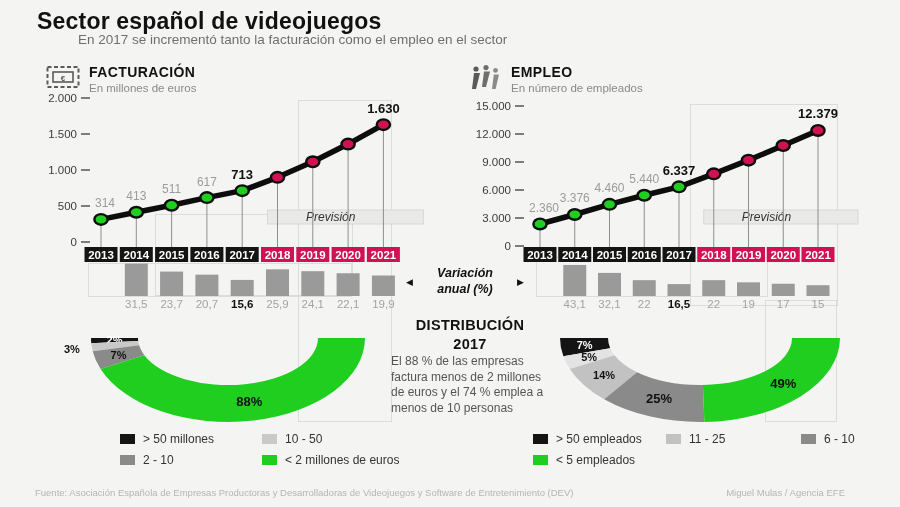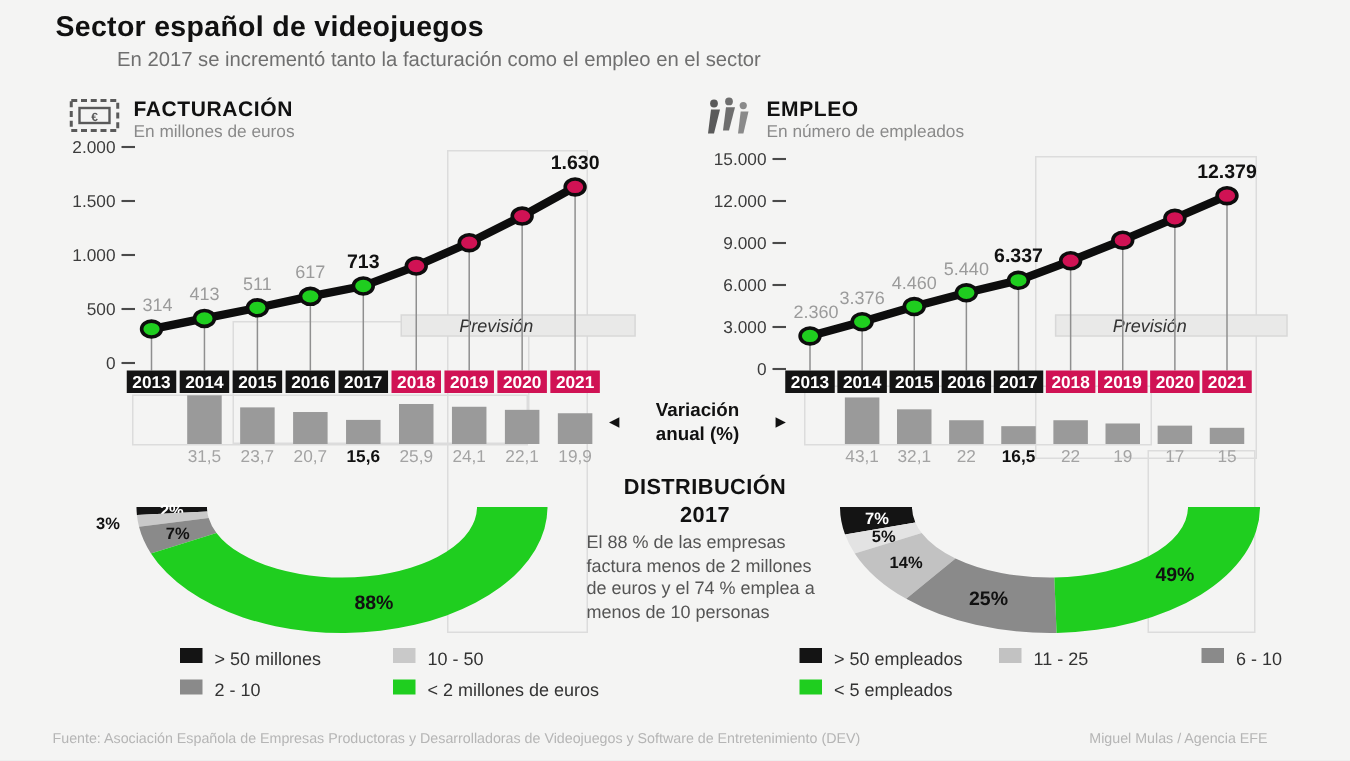--- a/index.html
+++ b/index.html
@@ -1,37 +1,37 @@
 <!DOCTYPE html>
 <html><head>
 <meta charset="utf-8">
 <style>
   html,body{margin:0;padding:0;background:#e9e9e9;}
   .stage{position:relative;width:900px;height:507px;background:#f4f4f3;overflow:hidden;
          font-family:"Liberation Sans","DejaVu Sans",sans-serif;color:#111;}
   .frame{position:absolute;border:1px solid #dcdcdc;z-index:0;pointer-events:none;}
   #gfx{position:absolute;left:0;top:0;z-index:1;}
   .ovl{position:absolute;z-index:2;}
-  .title{left:37px;top:8px;font-size:19px;font-weight:bold;letter-spacing:.2px;}
+  .title{left:37px;top:8px;font-size:23px;font-weight:bold;letter-spacing:.2px;}
   .subtitle{left:38px;top:32px;font-size:13.5px;color:#6f6f6f;margin-left:40px;}
   .sec-head{display:flex;align-items:flex-start;gap:9px;}
   .sec-head .txt .h{font-size:14px;font-weight:bold;letter-spacing:.4px;}
   .sec-head .txt .s{font-size:11.5px;color:#8a8a8a;margin-top:2px;}
   .fact-head{left:46px;top:64px;}
   .emp-head{left:468px;top:64px;}
   .variation{left:406px;top:266px;width:118px;display:flex;align-items:center;gap:4px;}
   .variation .arr{font-size:9px;color:#111;}
-  .variation .lines{font-size:12.5px;font-weight:bold;text-align:center;line-height:1.25;flex:1;}
+  .variation .lines{font-size:12.5px;font-weight:bold;text-align:center;line-height:1.25;flex:1;font-style:italic;}
   .dist{left:391px;top:316px;width:158px;}
   .dist .dh{font-size:14.5px;font-weight:bold;text-align:center;line-height:1.3;letter-spacing:.3px;}
   .dist .db{margin-top:0;font-size:12px;color:#555;line-height:1.32;}
   .legend{display:grid;row-gap:7px;column-gap:0;}
   .legend-left{left:120px;top:432px;grid-template-columns:142px 210px;}
   .legend-right{left:533px;top:432px;grid-template-columns:133px 135px 92px;}
-  .li{display:flex;align-items:flex-start;gap:8px;font-size:12px;color:#333;}
+  .li{display:flex;align-items:center;gap:8px;font-size:12px;color:#333;}
   .sw{width:15px;height:10px;display:inline-block;flex:0 0 auto;}
   .footer-src{left:35px;top:487px;font-size:9.5px;color:#b5b5b5;text-align:center;}
   .footer-credit{right:55px;top:487px;font-size:9.5px;color:#b5b5b5;text-align:right;}
 </style>
 </head>
 <body>
 
 <div class="stage">
 
   <div class="frame" style="left:298px;top:100px;width:92px;height:320px;"></div>

